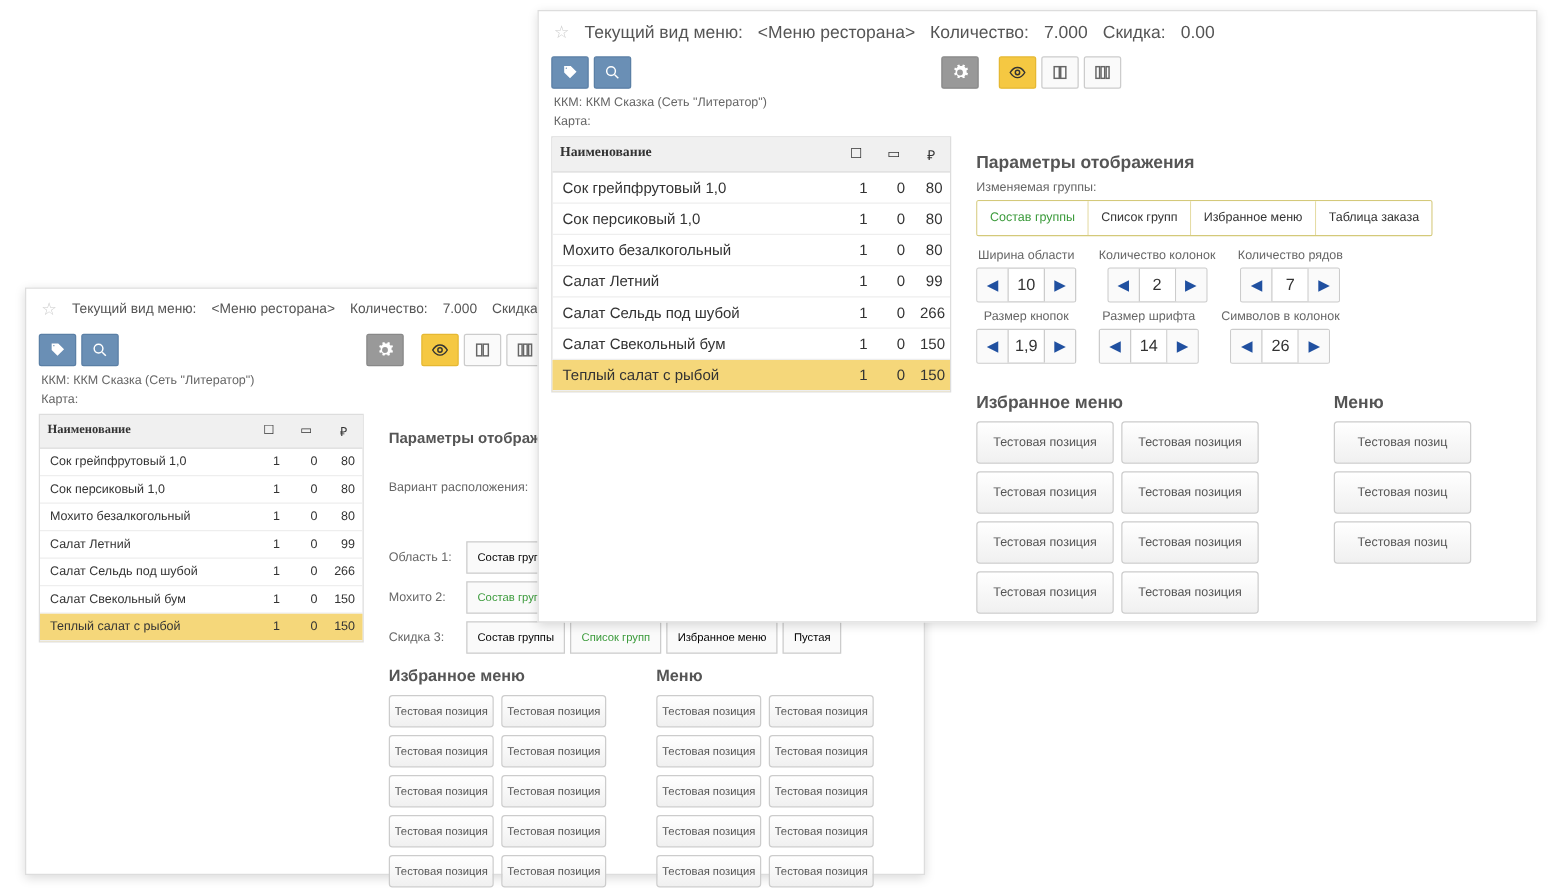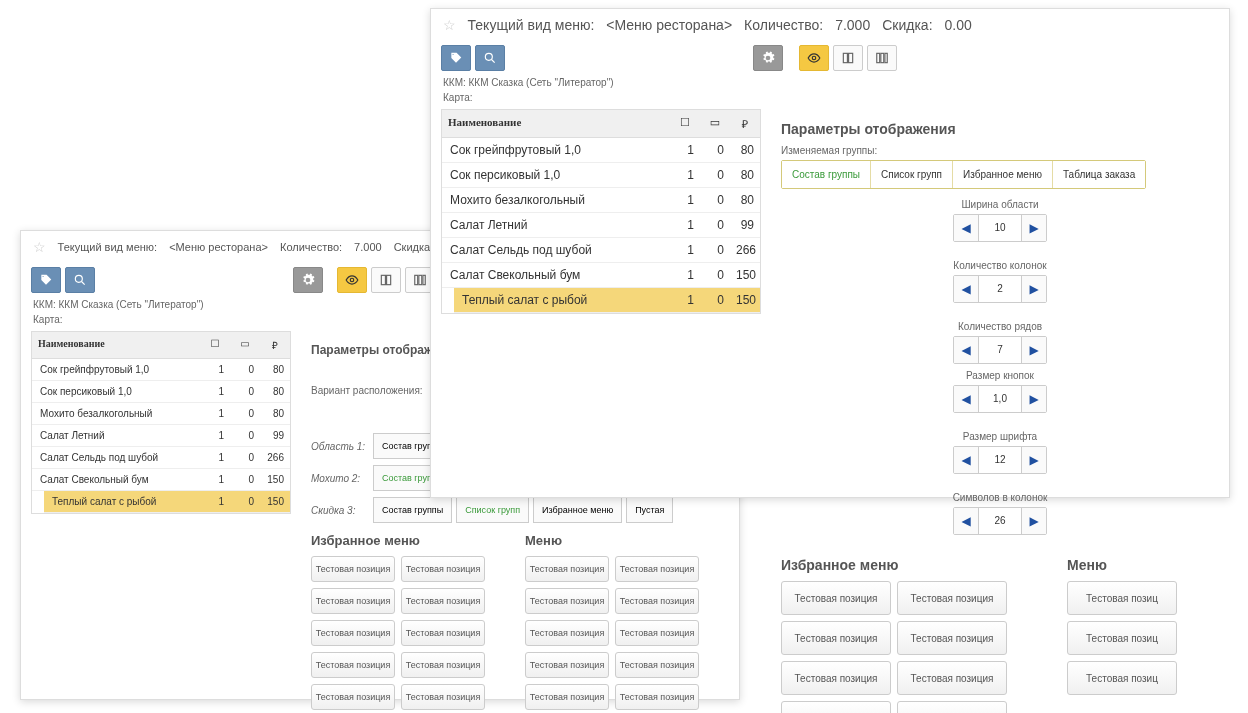--- a/index.html
+++ b/index.html
@@ -17,48 +17,48 @@
 .tb-btn.light { background: #fafafa; }
 .meta-line { padding: 2px 12px; font-size: 10px; color: #666; }
 .content { display: flex; flex: 1; overflow: hidden; }
 .left-col { display: flex; flex-direction: column; }
 .table-wrap { border: 1px solid #ddd; margin: 4px 10px; }
 .thead { display: flex; background: #f0f0f0; border-bottom: 1px solid #ddd; font-size: 11px; }
 .th, .td { padding: 6px 6px; }
 .th-name { flex: 1; font-weight: bold; font-family: Liberation Serif, serif; }
 .th-icon { width: 30px; text-align: center; }
 .trow { display: flex; border-bottom: 1px solid #eee; font-size: 12px; justify-content: flex-end; }
-.trow.selected { background: #f5d77a; margin-left: 12px; }
+.trow.selected { background: #f5d77a; }
 .td-name { flex: 1; padding: 5px 8px; }
 .td-num { width: 30px; text-align: right; padding: 5px 6px; }
 .right-col { flex: 1; padding: 8px 10px; overflow: auto; }
 .section-title { font-size: 14px; font-weight: bold; color: #555; margin: 8px 0; }
 .small-label { font-size: 10px; color: #666; margin-bottom: 4px; }
 .tab-group { display: flex; border: 1px solid #d4c97a; border-radius: 2px; margin: 4px 0 10px 0; width: fit-content; }
 .tab-btn { padding: 8px 10px; font-size: 10px; border-right: 1px solid #e5dca5; cursor: pointer; background: #fff; }
 .tab-btn:last-child { border-right: none; }
 .tab-btn.active { color: #3a9a3a; }
-.stepper-row { display: flex; gap: 18px; margin: 6px 0; flex-direction: column; }
+.stepper-row { display: flex; gap: 18px; margin: 6px 0; }
 .stepper-col { display: flex; flex-direction: column; align-items: center; }
 .stepper-label { font-size: 10px; color: #666; margin-bottom: 4px; }
 .stepper { display: flex; align-items: center; border: 1px solid #ccc; border-radius: 2px; height: 28px; }
 .step-btn { width: 24px; height: 26px; background: #fafafa; border: none; display: flex; align-items: center; justify-content: center; cursor: pointer; color: #2050a0; font-size: 12px; }
-.step-val { width: 44px; text-align: center; font-size: 10px; border-left: 1px solid #ccc; border-right: 1px solid #ccc; height: 26px; line-height: 26px; }
+.step-val { width: 30px; text-align: center; font-size: 13px; border-left: 1px solid #ccc; border-right: 1px solid #ccc; height: 26px; line-height: 26px; }
 .grid-section { display: flex; gap: 60px; margin-top: 14px; }
 .btn-grid { display: flex; flex-direction: column; gap: 6px; }
 .btn-row { display: flex; gap: 6px; }
 .menu-btn { width: 100px; height: 30px; border: 1px solid #ccc; background: linear-gradient(#fff,#f0f0f0); border-radius: 3px; font-size: 10px; color: #555; display: flex; align-items: center; justify-content: center; cursor: pointer; }
 .menu-btn.lg { width: 110px; height: 34px; }
 .layout-choices { display: flex; gap: 10px; align-items: center; margin: 8px 0 14px 0; }
 .layout-opt { border: 1px solid #ccc; padding: 3px; display: flex; gap: 2px; cursor: pointer; }
 .layout-opt.selected { border: 2px solid #2bb8a8; }
 .cell-box { width: 14px; height: 14px; border: 1px solid #999; font-size: 8px; display: flex; align-items: center; justify-content: center; }
 .cell-stack { display: flex; flex-direction: column; gap: 2px; }
 .area-row { display: flex; align-items: center; gap: 4px; margin: 6px 0; }
-.area-label { font-size: 10px; color: #666; width: 58px; font-style: italic; }
+.area-label { font-size: 10px; color: #666; width: 58px; }
 .area-btn { padding: 7px 8px; font-size: 9px; border: 1px solid #ccc; background: #fafafa; cursor: pointer; }
 .area-btn.green { color: #3a9a3a; }
 .win2 .menu-btn { width: 84px; height: 26px; font-size: 9px; }
 .win2 .section-title { font-size: 12px; }
 .menu-col-title { font-size: 13px; font-weight: bold; color: #555; margin-bottom: 8px; }
 .win2 .thead, .win2 .trow { font-size: 10px; }
 .win2 .title-bar { font-size: 11px; }
 svg { width: 14px; height: 14px; }
 </style>
 </head>
@@ -205,29 +205,29 @@
         <div class="step-val">7</div>
         <button class="step-btn">▶</button>
       </div>
           </div>
         </div>
       <div class="stepper-row" id="steppers2">
           <div class="stepper-col">
             <div class="stepper-label">Размер кнопок</div>
       <div class="stepper">
         <button class="step-btn">◀</button>
-        <div class="step-val">1,0</div>
+        <div class="step-val">1,9</div>
         <button class="step-btn">▶</button>
       </div>
           </div>
           <div class="stepper-col">
             <div class="stepper-label">Размер шрифта</div>
       <div class="stepper">
         <button class="step-btn">◀</button>
-        <div class="step-val">12</div>
+        <div class="step-val">14</div>
         <button class="step-btn">▶</button>
       </div>
           </div>
           <div class="stepper-col">
             <div class="stepper-label">Символов в колонок</div>
       <div class="stepper">
         <button class="step-btn">◀</button>
         <div class="step-val">26</div>
         <button class="step-btn">▶</button>
       </div>

